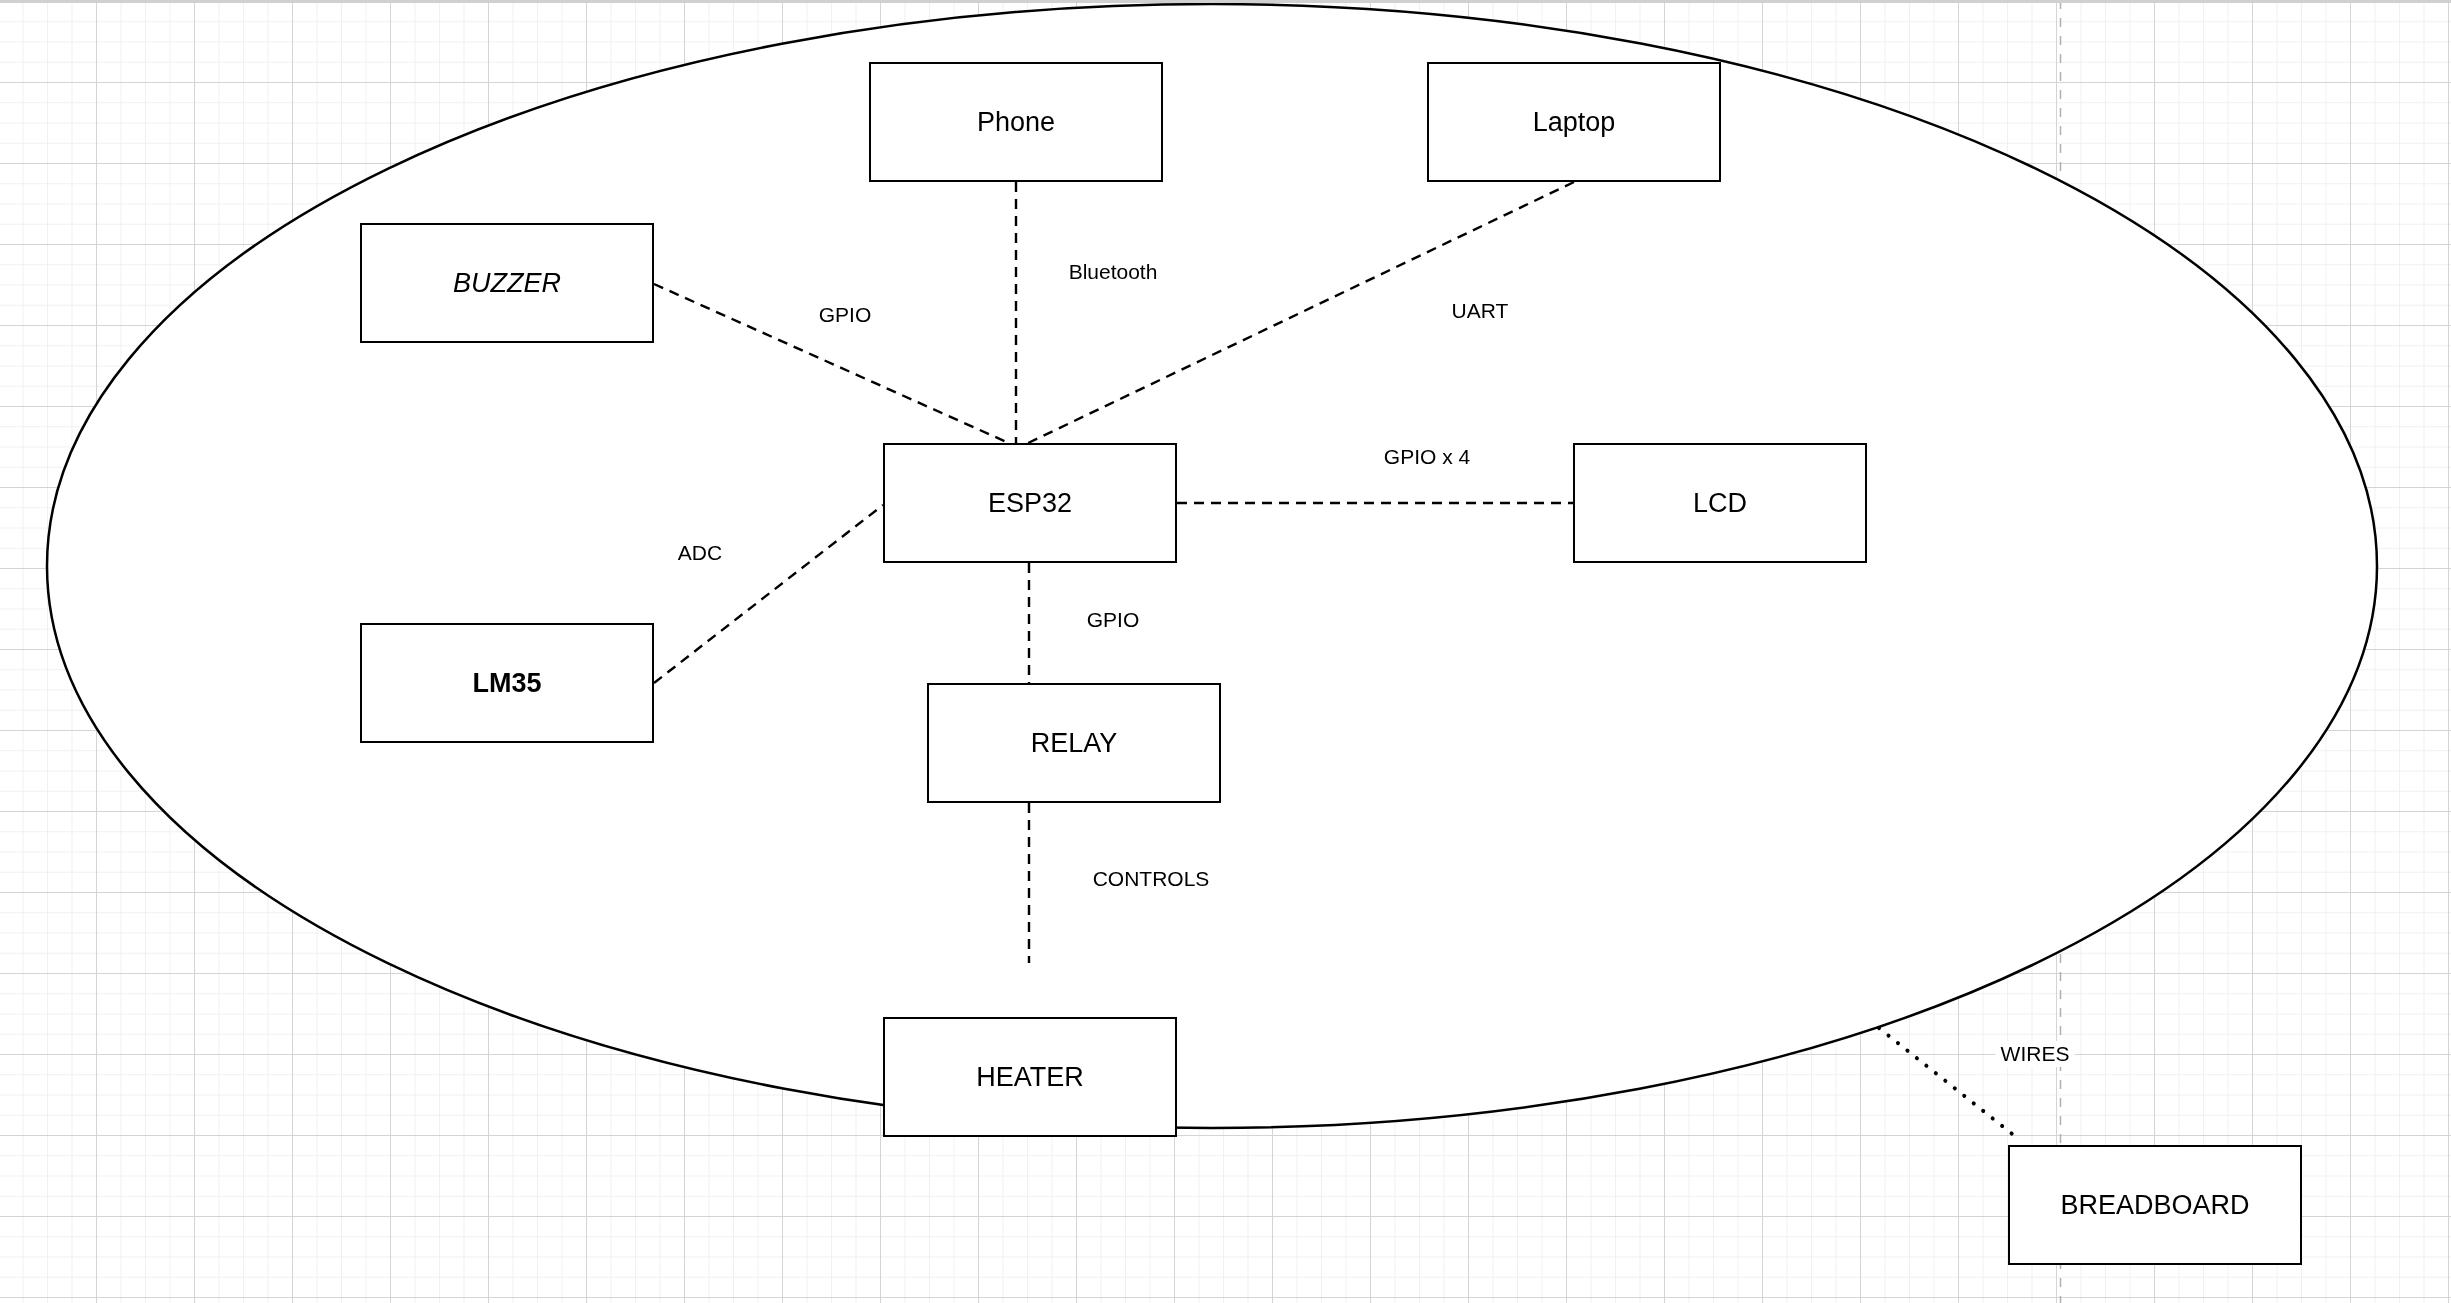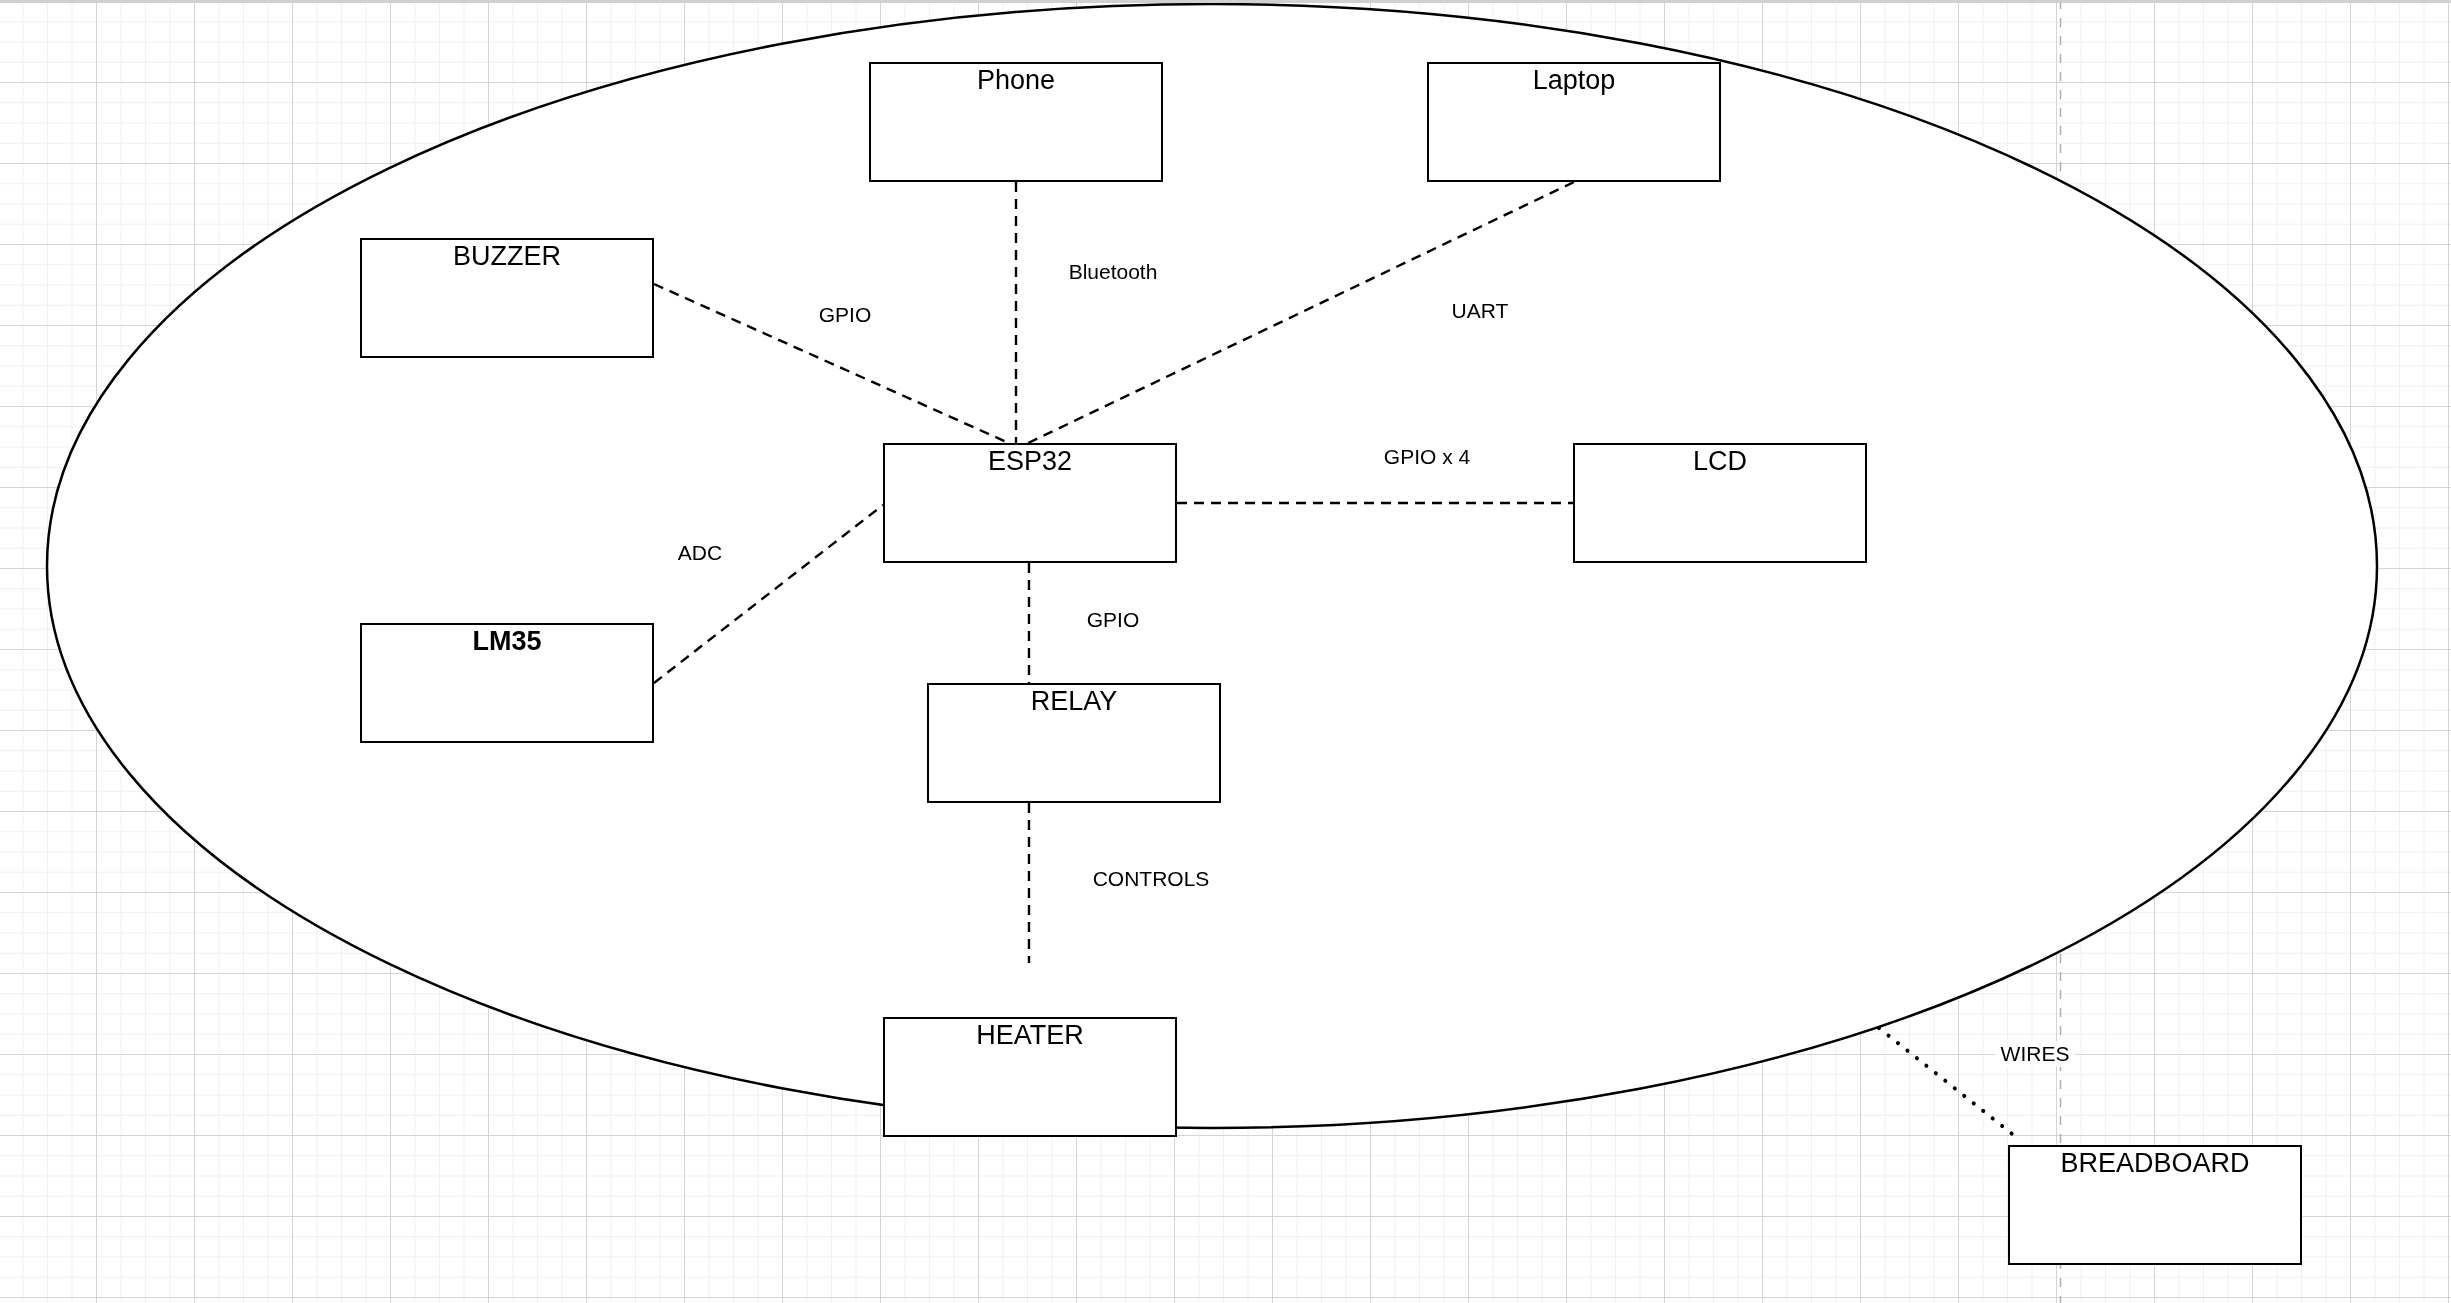--- a/index.html
+++ b/index.html
@@ -22,21 +22,21 @@
     position:absolute;left:0;top:0;width:100%;height:3px;
     background:#d0d0d0;z-index:4;
   }
   svg.layer{position:absolute;left:0;top:0;z-index:1;}
   .edge{stroke:#000000;stroke-width:2.4;stroke-dasharray:10 7;fill:none;}
   .edge-dotted{stroke:#000000;stroke-width:4;stroke-dasharray:0.1 12;stroke-linecap:round;fill:none;}
   .pageline{stroke:#b0b0b0;stroke-width:1.5;stroke-dasharray:9 9;}
   .node{
     position:absolute;width:294px;height:120px;
     background:#ffffff;border:2px solid #000000;box-sizing:border-box;
-    display:flex;align-items:flex-start;justify-content:center;
+    display:flex;align-items:center;justify-content:center;
     font-size:27px;line-height:1.2;z-index:2;
   }
   .edge-label{
     position:absolute;transform:translate(-50%,-50%);
     background:#ffffff;padding:1px 5px;
     font-size:21px;white-space:nowrap;z-index:3;
   }
 </style>
 </head>
 <body>
@@ -61,21 +61,21 @@
 
     <line class="edge-dotted" x1="1879" y1="1028" x2="2016" y2="1137"></line>
   </svg>
 
   <div class="node" style="left:869px;top:62px;">
     <span>Phone</span>
     </div>
   <div class="node" style="left:1427px;top:62px;">
     <span>Laptop</span>
     </div>
-  <div class="node" style="left:360px;top:238px;">
+  <div class="node" style="left:360px;top:223px;font-style:italic;">
     <span>BUZZER</span>
     </div>
   <div class="node" style="left:883px;top:443px;">
     <span>ESP32</span>
     </div>
   <div class="node" style="left:1573px;top:443px;">
     <span>LCD</span>
     </div>
   <div class="node" style="left:360px;top:623px;font-weight:bold;">
     <span>LM35</span>

